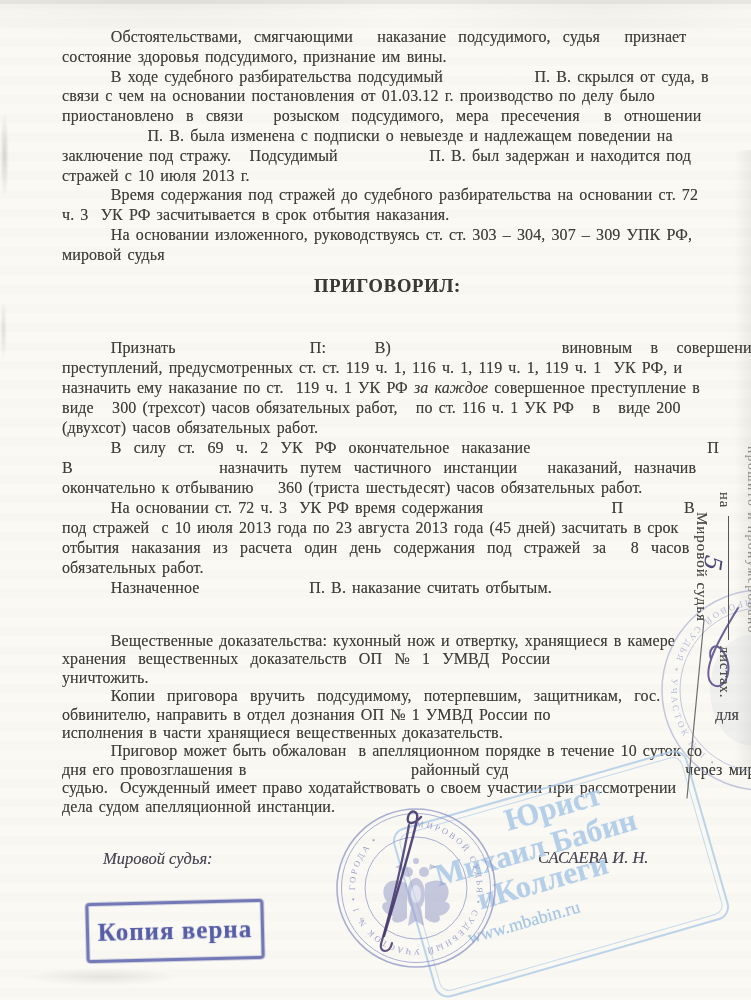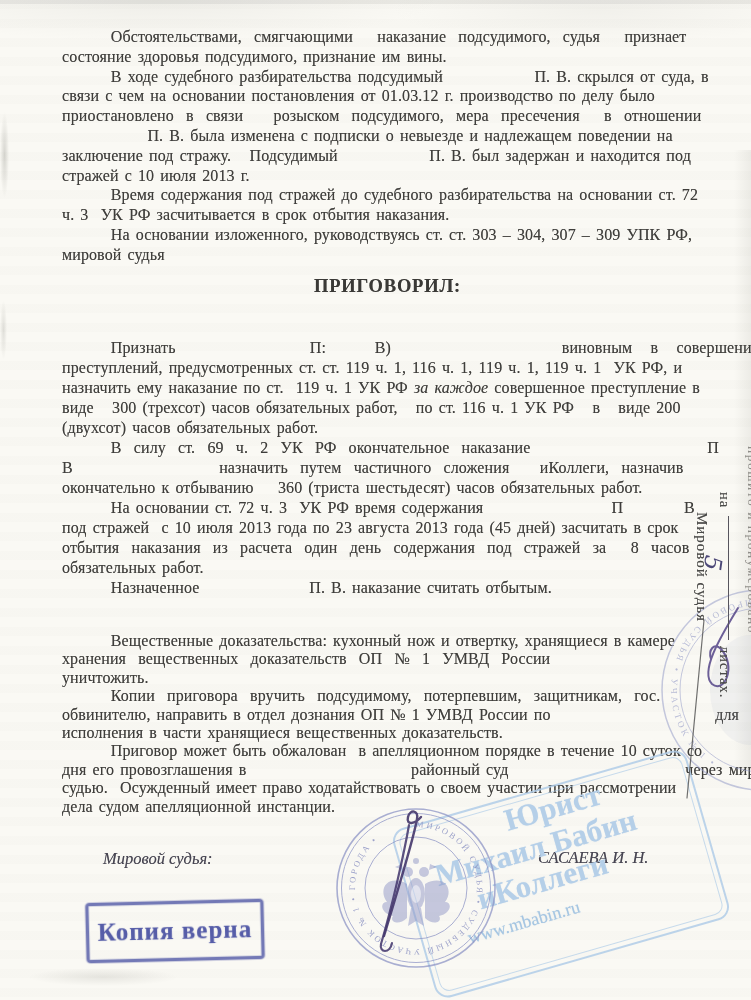--- a/index.html
+++ b/index.html
@@ -120,21 +120,21 @@
   <div class="doc-flow b2" style="top:338px;">
     <div class="para">
       <div class="line">        Признать                      П:        В)                            виновным   в   совершении</div>
       <div class="line">преступлений, предусмотренных ст. ст. 119 ч. 1, 116 ч. 1, 119 ч. 1, 119 ч. 1  УК РФ, и</div>
       <div class="line"><span>назначить ему наказание по ст.  119 ч. 1 УК РФ </span><span class="it">за каждое</span><span> совершенное преступление в</span></div>
       <div class="line">виде   300 (трехсот) часов обязательных работ,   по ст. 116 ч. 1 УК РФ   в   виде 200</div>
       <div class="line">(двухсот) часов обязательных работ.</div>
     </div>
     <div class="para">
       <div class="line">        В  силу  ст.  69  ч.  2  УК  РФ  окончательное  наказание                             П</div>
-      <div class="line">В                        назначить  путем  частичного  сложения     иКоллеги,  назначив</div>
+      <div class="line">В                        назначить  путем  частичного  инстанции     наказаний,  назначив</div>
       <div class="line">окончательно к отбыванию    360 (триста шестьдесят) часов обязательных работ.</div>
     </div>
     <div class="para">
       <div class="line">        На основании ст. 72 ч. 3  УК РФ время содержания                     П          В</div>
       <div class="line">под стражей  с 10 июля 2013 года по 23 августа 2013 года (45 дней) засчитать в срок</div>
       <div class="line">отбытия  наказания  из  расчета  один  день  содержания  под  стражей  за    8  часов</div>
       <div class="line">обязательных работ.</div>
     </div>
     <div class="para">
       <div class="line">        Назначенное                  П. В. наказание считать отбытым.</div>

